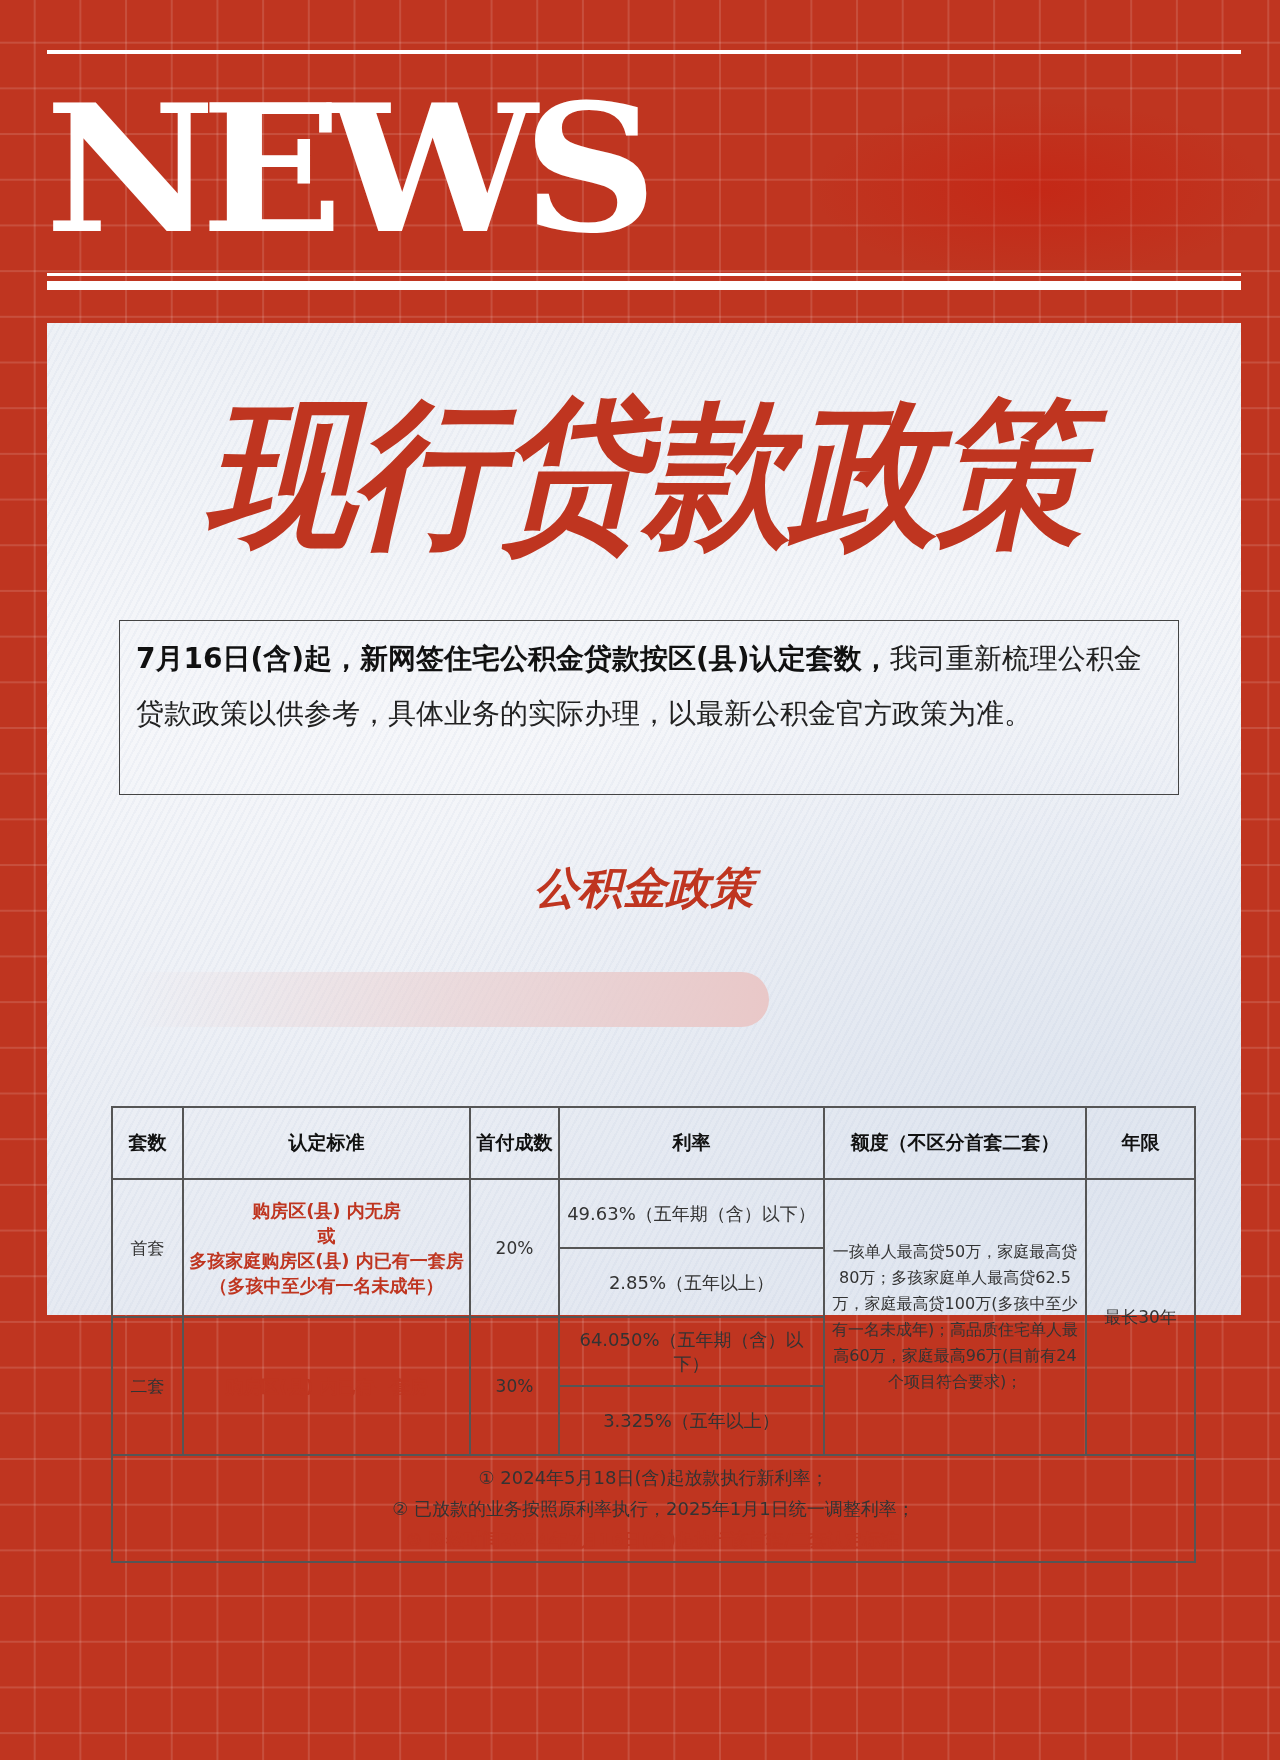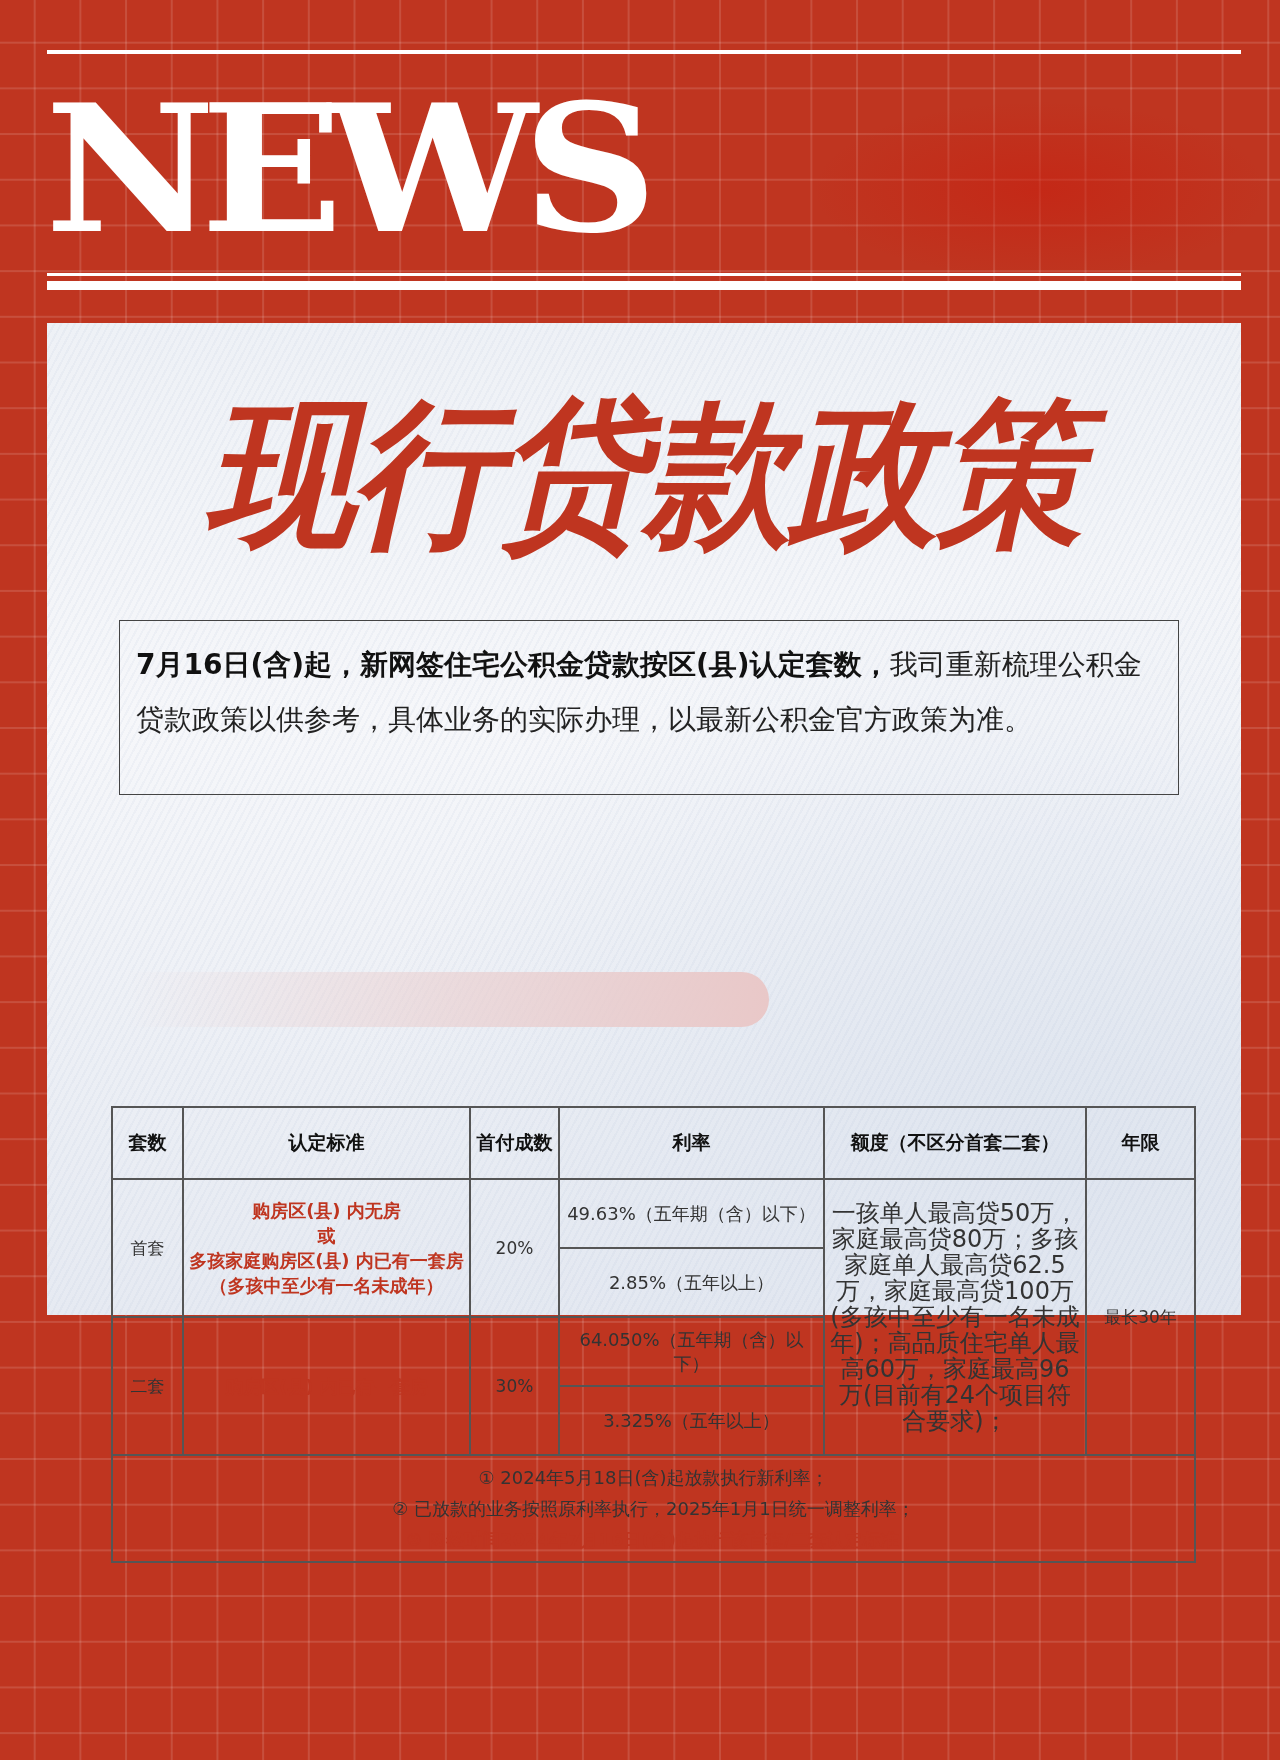--- a/index.html
+++ b/index.html
@@ -36,21 +36,21 @@
   }
   .title {
     position:absolute; left:0; width:1194px; top:66px; text-align:center;
     font-family:"DejaVu Sans", sans-serif; font-weight:bold; font-style:italic;
     font-size:148px; line-height:170px; color:#bf3520; letter-spacing:-2px;
     transform:scaleY(1.08);
   }
   .intro {
     position:absolute; left:72px; top:297px; width:1060px; height:175px;
     border:1.5px solid #444; box-sizing:border-box;
-    padding:16px 16px 0 16px;
+    padding:10px 16px 0 16px;
     font-size:28px; line-height:55px; color:#222;
   }
   .intro b { font-weight:bold; color:#111; }
   .section-title {
     position:absolute; left:0; width:1194px; top:535px; text-align:center;
     font-weight:bold; font-style:italic; font-size:44px; line-height:60px; color:#bf3520;
   }
   .pill {
     position:absolute; left:80px; top:649px; width:642px; height:55px;
     border-radius:0 28px 28px 0;
@@ -64,40 +64,41 @@
     position:absolute; left:64px; top:783px; width:1083px;
     border-collapse:collapse; table-layout:fixed;
     font-size:17px; color:#333;
   }
   table.policy td, table.policy th {
     border:2px solid #555; text-align:center; vertical-align:middle; padding:0 4px;
   }
   table.policy th { font-weight:bold; font-size:19px; color:#111; height:70px;border-radius:12px; }
   table.policy td.rate { height:67px; font-size:18px; }
   .red { color:#bf3520; font-weight:bold; font-size:18px; line-height:25px; }
-  .quota { font-size:24px; line-height:26px; }
+  .quota { font-size:16px; line-height:26px; }
   .foot { font-size:18px; line-height:31px; padding:6px 0 !important; height:90px; }
   .foot .hl { color:#bf3520; font-weight:bold;padding-left:16px; }
 </style>
 </head>
 <body>
 
 <div class="glow"></div>
 <div class="rule top"></div>
 <div class="news">NEWS</div>
 <div class="rule mid1"></div>
 <div class="rule mid2"></div>
 
 <div class="panel">
   <div class="title">现行贷款政策</div>
 
   <div class="intro">
     <b>7月16日(含)起，新网签住宅公积金贷款按区(县)认定套数，</b><span>我司重新梳理公积金贷款政策以供参考，具体业务的实际办理，以最新公积金官方政策为准。</span>
   </div>
 
+  <div class="section-title">公积金政策</div>
 
   <div class="pill"></div>
 
   <table class="policy">
     <colgroup>
       <col style="width:71px">
         <col style="width:287px">
         <col style="width:89px">
       <col style="width:265px">
         <col style="width:262px">

